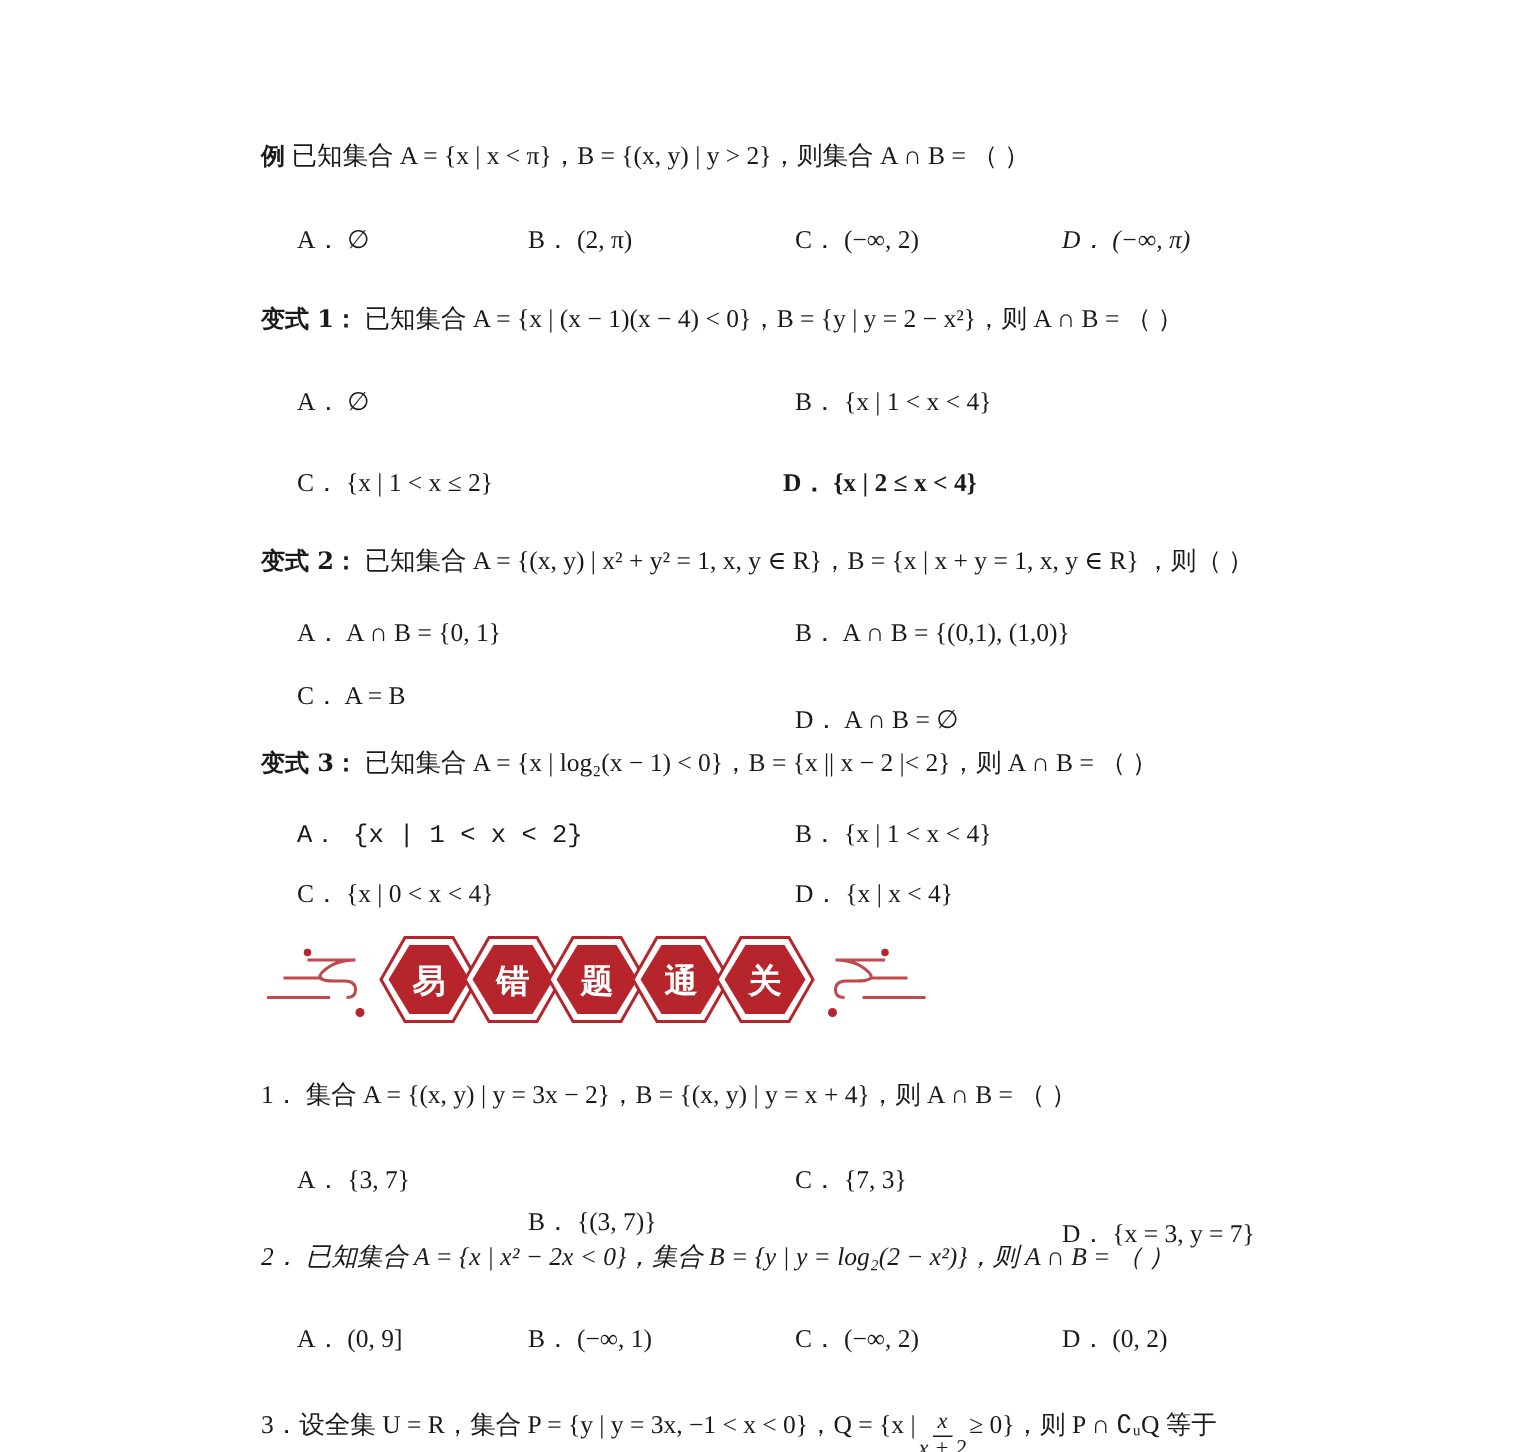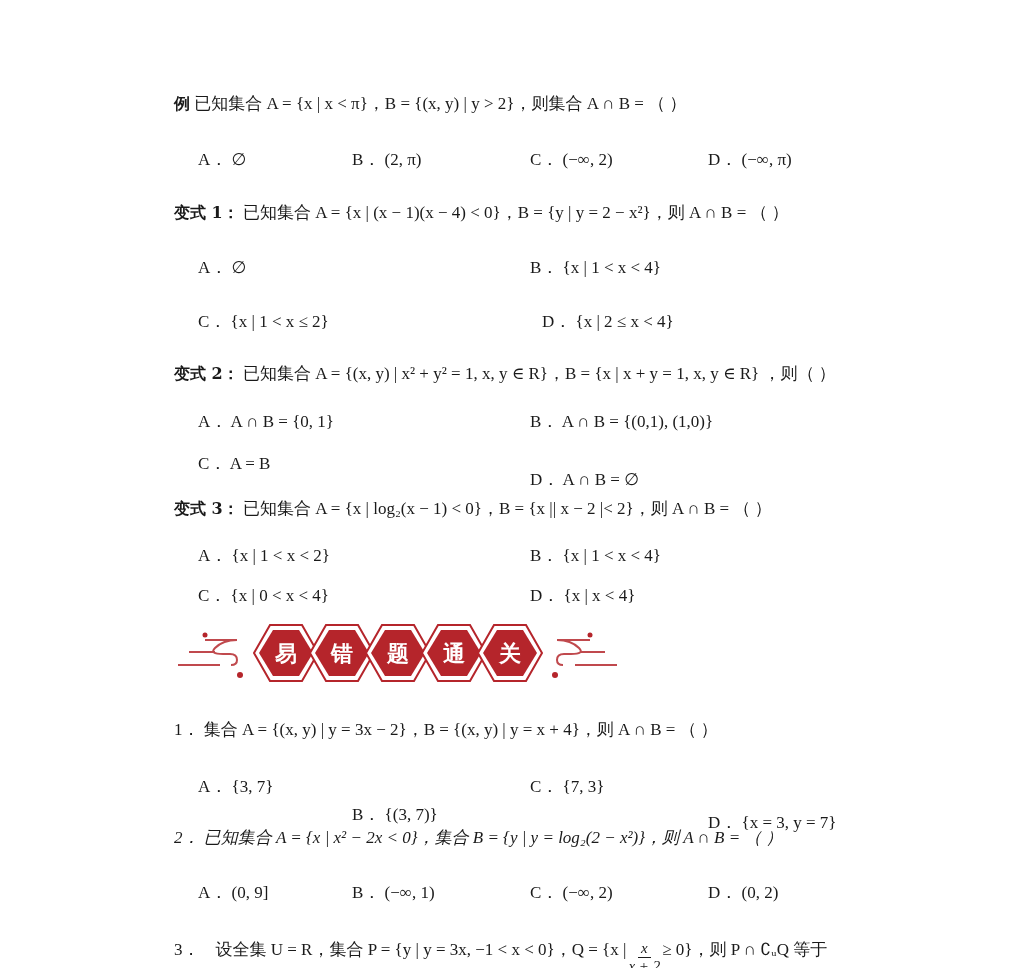--- a/index.html
+++ b/index.html
@@ -16,45 +16,45 @@
 </head>
 <body>
 
 <div class="line q" style="top:92px;">
   <span class="lbl">例</span>
   <span>已知集合 A = {x | x &lt; π}，B = {(x, y) | y &gt; 2}，则集合 A ∩ B = （    ）</span>
 </div>
 <div class="opt" style="left:198px;top:148px;"><span>A．</span> <span>∅</span></div>
 <div class="opt" style="left:352px;top:148px;"><span>B．</span> <span>(2, π)</span></div>
 <div class="opt" style="left:530px;top:148px;"><span>C．</span> <span>(−∞, 2)</span></div>
-<div class="opt" style="left:708px;top:148px;"><span>D．</span> <span>(−∞, π)</span></div>
+<div class="opt" style="left:708px;top:148px;font-style:italic;"><span>D．</span> <span>(−∞, π)</span></div>
 
 <div class="line q" style="top:201px;">
   <span class="lbl">变式 1：</span>
   <span>已知集合 A = {x | (x − 1)(x − 4) &lt; 0}，B = {y | y = 2 − x²}，则 A ∩ B = （      ）</span>
 </div>
 <div class="opt" style="left:198px;top:256px;"><span>A．</span> <span>∅</span></div>
 <div class="opt" style="left:530px;top:256px;"><span>B．</span> <span>{x | 1 &lt; x &lt; 4}</span></div>
 <div class="opt" style="left:198px;top:310px;"><span>C．</span> <span>{x | 1 &lt; x ≤ 2}</span></div>
-<div class="opt" style="left:542px;top:310px;"><span>D．</span> <span>{x | 2 ≤ x &lt; 4}</span></div>
+<div class="opt" style="left:522px;top:310px;font-weight:bold;"><span>D．</span> <span>{x | 2 ≤ x &lt; 4}</span></div>
 
 <div class="line q" style="top:362px;">
   <span class="lbl">变式 2：</span>
   <span>已知集合 A = {(x, y) | x² + y² = 1, x, y ∈ R}，B = {x | x + y = 1, x, y ∈ R} ，则（    ）</span>
 </div>
 <div class="opt" style="left:198px;top:410px;"><span>A．</span> <span>A ∩ B = {0, 1}</span></div>
 <div class="opt" style="left:530px;top:410px;"><span>B．</span> <span>A ∩ B = {(0,1), (1,0)}</span></div>
 <div class="opt" style="left:198px;top:452px;"><span>C．</span> <span>A = B</span></div>
 <div class="opt" style="left:530px;top:452px;margin-top:16px;"><span>D．</span> <span>A ∩ B = ∅</span></div>
 
 <div class="line q" style="top:497px;">
   <span class="lbl">变式 3：</span>
   <span>已知集合 A = {x | log₂(x − 1) &lt; 0}，B = {x || x − 2 |&lt; 2}，则 A ∩ B = （    ）</span>
 </div>
-<div class="opt" style="left:198px;top:544px;"><span>A．</span> <span>{x | 1 &lt; x &lt; 2}</span></div>
+<div class="opt" style="left:198px;top:544px;font-family:Liberation Mono, monospace;"><span>A．</span> <span>{x | 1 &lt; x &lt; 2}</span></div>
 <div class="opt" style="left:530px;top:544px;"><span>B．</span> <span>{x | 1 &lt; x &lt; 4}</span></div>
 <div class="opt" style="left:198px;top:584px;"><span>C．</span> <span>{x | 0 &lt; x &lt; 4}</span></div>
 <div class="opt" style="left:530px;top:584px;"><span>D．</span> <span>{x | x &lt; 4}</span></div>
 
 <div class="banner">
   <svg width="445" height="62" viewBox="0 0 445 62">
 
     <g stroke="#c0494d" stroke-width="2" fill="none">
       <line x1="3" y1="43" x2="45" y2="43"></line>
       <path d="M30 18 H62 M62 18 Q48 18 40 26 Q34 32 48 32 H55 Q62 32 62 38 Q62 43 56 43"></path>
@@ -114,19 +114,19 @@
   <span>2．</span>
   <span>已知集合 A = {x | x² − 2x &lt; 0}，集合 B = {y | y = log₂(2 − x²)}，则 A ∩ B = （    ）</span>
 </div>
 <div class="opt" style="left:198px;top:881px;"><span>A．</span> <span>(0, 9]</span></div>
 <div class="opt" style="left:352px;top:881px;"><span>B．</span> <span>(−∞, 1)</span></div>
 <div class="opt" style="left:530px;top:881px;"><span>C．</span> <span>(−∞, 2)</span></div>
 <div class="opt" style="left:708px;top:881px;"><span>D．</span> <span>(0, 2)</span></div>
 
 <div class="line q" style="top:932px;display:flex;align-items:center;">
   <span>3．</span>
-  <span style="margin-left:16px;">设全集 U = R，集合 P = {y | y = 3x, −1 &lt; x &lt; 0}，Q = {x | </span>
+  <span style="margin-left:0;">设全集 U = R，集合 P = {y | y = 3x, −1 &lt; x &lt; 0}，Q = {x | </span>
   <span style="display:inline-flex;flex-direction:column;align-items:center;font-size:15px;line-height:17px;margin:0 2px;position:relative;top:8px;">
     <span class="m" style="border-bottom:1px solid #1a1a1a;padding:0 3px;">x</span>
     <span class="m">x + 2</span>
   </span>
   <span> ≥ 0}，则 P ∩ ∁ᵤQ 等于</span>
 </div>
 
 </body></html>

